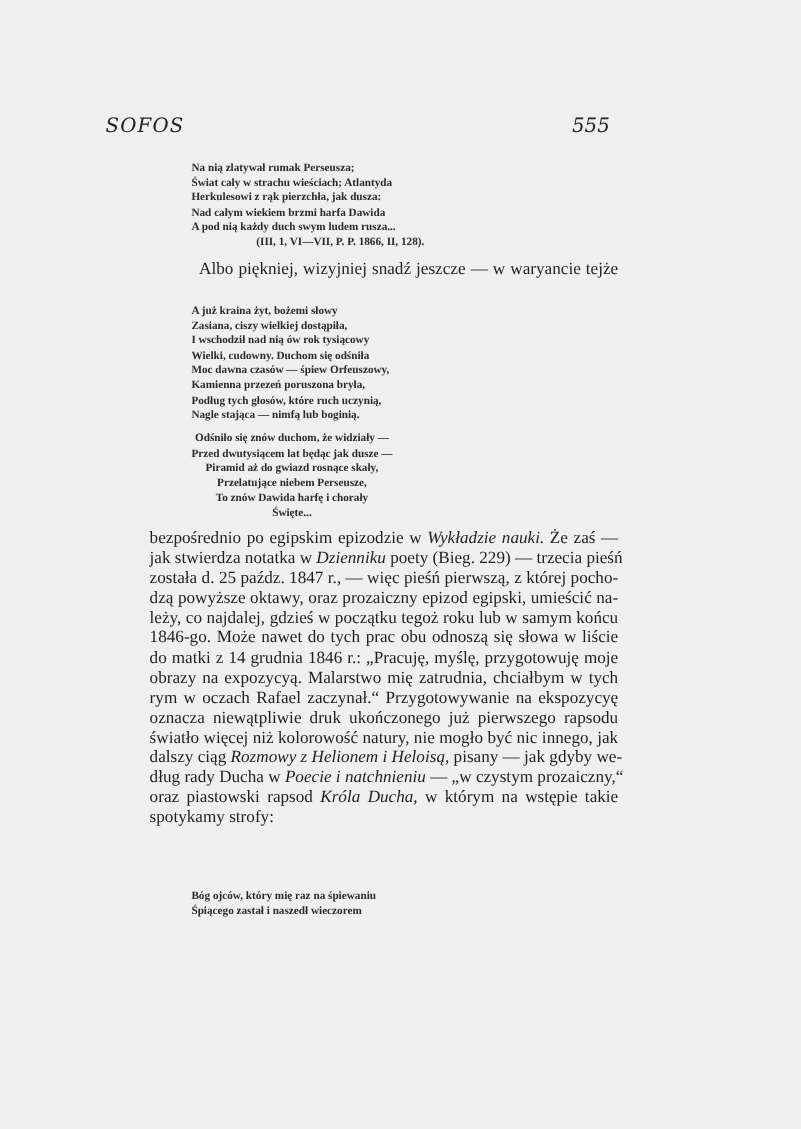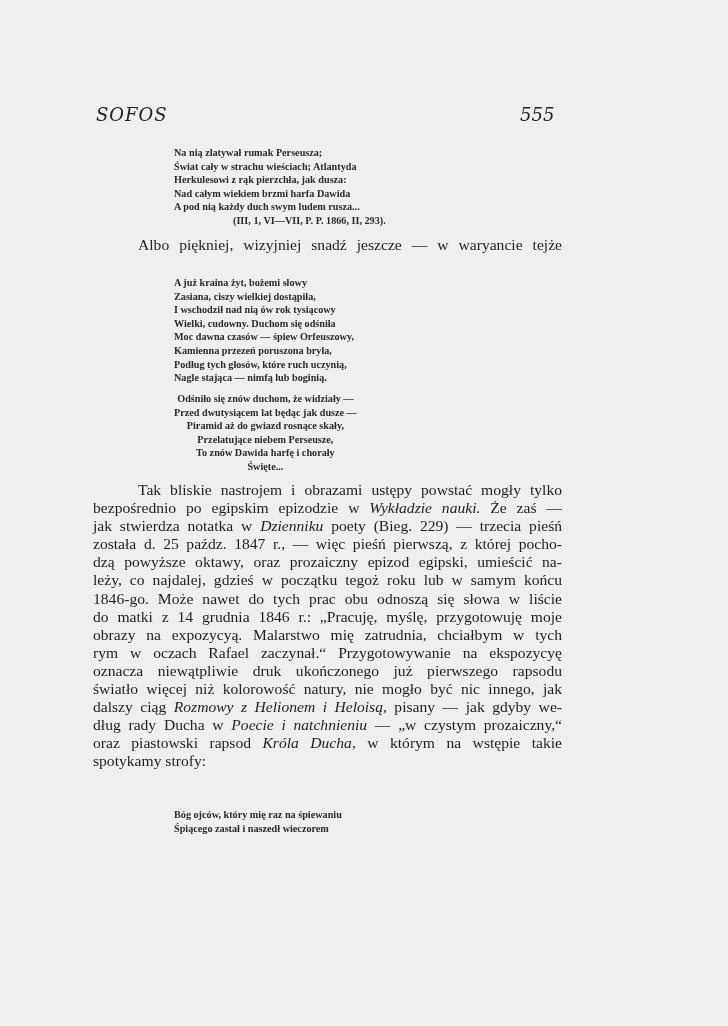--- a/index.html
+++ b/index.html
@@ -32,42 +32,42 @@
   .v2 { left: 174px; top: 276px; }
   .v3 { left: 174px; top: 392px; text-align: center; }
   .v4 { left: 174px; top: 808px; }
   .prose {
     position: absolute; left: 93px; width: 469px;
     font-family: "Liberation Serif", serif;
     font-size: 15.6px; line-height: 18.1px; color: #1e1e1e;
   }
   .prose .pl {
     display: block; white-space: nowrap;
-    text-align: justify; text-align-last: justify;
+    text-align: justify; text-align-last: justify; margin-left: 43px;
   }
   .prose .pl.last { text-align-last: left; }
   .prose .pl.indent { padding-left: 45px; }
   .p1 { top: 236px; }
   .p2 { top: 481px; }
   i { font-style: italic; }
 </style>
 </head>
 <body>
 
 <div class="page">
   <div class="running-head">SOFOS</div>
   <div class="folio">555</div>
 
   <div class="verse v1">
     <span class="line">Na nią zlatywał rumak Perseusza;</span>
     <span class="line">Świat cały w strachu wieściach; Atlantyda</span>
     <span class="line">Herkulesowi z rąk pierzchła, jak dusza:</span>
     <span class="line">Nad całym wiekiem brzmi harfa Dawida</span>
     <span class="line">A pod nią każdy duch swym ludem rusza...</span>
-    <span class="cite">(III, 1, VI—VII, P. P. 1866, II, 293).</span>
+    <span class="cite">(III, 1, VI—VII, P. P. 1866, II, 128).</span>
   </div>
 
   <div class="prose p1">
     <span class="pl indent">Albo piękniej, wizyjniej snadź jeszcze — w waryancie tejże</span>
   </div>
 
   <div class="verse v2">
     <span class="line">A już kraina żyt, bożemi słowy</span>
     <span class="line">Zasiana, ciszy wielkiej dostąpiła,</span>
     <span class="line">I wschodził nad nią ów rok tysiącowy</span>
@@ -81,21 +81,20 @@
   <div class="verse v3">
     <span class="line">Odśniło się znów duchom, że widziały —</span>
     <span class="line">Przed dwutysiącem lat będąc jak dusze —</span>
     <span class="line">Piramid aż do gwiazd rosnące skały,</span>
     <span class="line">Przelatujące niebem Perseusze,</span>
     <span class="line">To znów Dawida harfę i chorały</span>
     <span class="line">Święte...</span>
   </div>
 
   <div class="prose p2" id="para2">
-      <span class="pl indent"><span>Tak bliskie nastrojem i obrazami ustępy powstać mogły tylko</span></span>
       <span class="pl"><span>bezpośrednio po egipskim epizodzie w </span><i>Wykładzie nauki.</i><span>  Że zaś —</span></span>
       <span class="pl"><span>jak stwierdza notatka w </span><i>Dzienniku</i><span> poety (Bieg. 229) — trzecia pieśń</span></span>
       <span class="pl"><span>została d. 25 paźdz. 1847 r., — więc pieśń pierwszą, z której pocho-</span></span>
       <span class="pl"><span>dzą powyższe oktawy, oraz prozaiczny epizod egipski, umieścić na-</span></span>
       <span class="pl"><span>leży, co najdalej, gdzieś w początku tegoż roku lub w samym końcu</span></span>
       <span class="pl"><span>1846-go.  Może nawet do tych prac obu odnoszą się słowa w liście</span></span>
       <span class="pl"><span>do matki z 14 grudnia 1846 r.:  „Pracuję, myślę, przygotowuję moje</span></span>
       <span class="pl"><span>obrazy na expozycyą.  Malarstwo mię zatrudnia, chciałbym w tych</span></span>
       <span class="pl"><span>rym w oczach Rafael zaczynał.“  Przygotowywanie na ekspozycyę</span></span>
       <span class="pl"><span>oznacza niewątpliwie druk ukończonego już pierwszego rapsodu</span></span>

